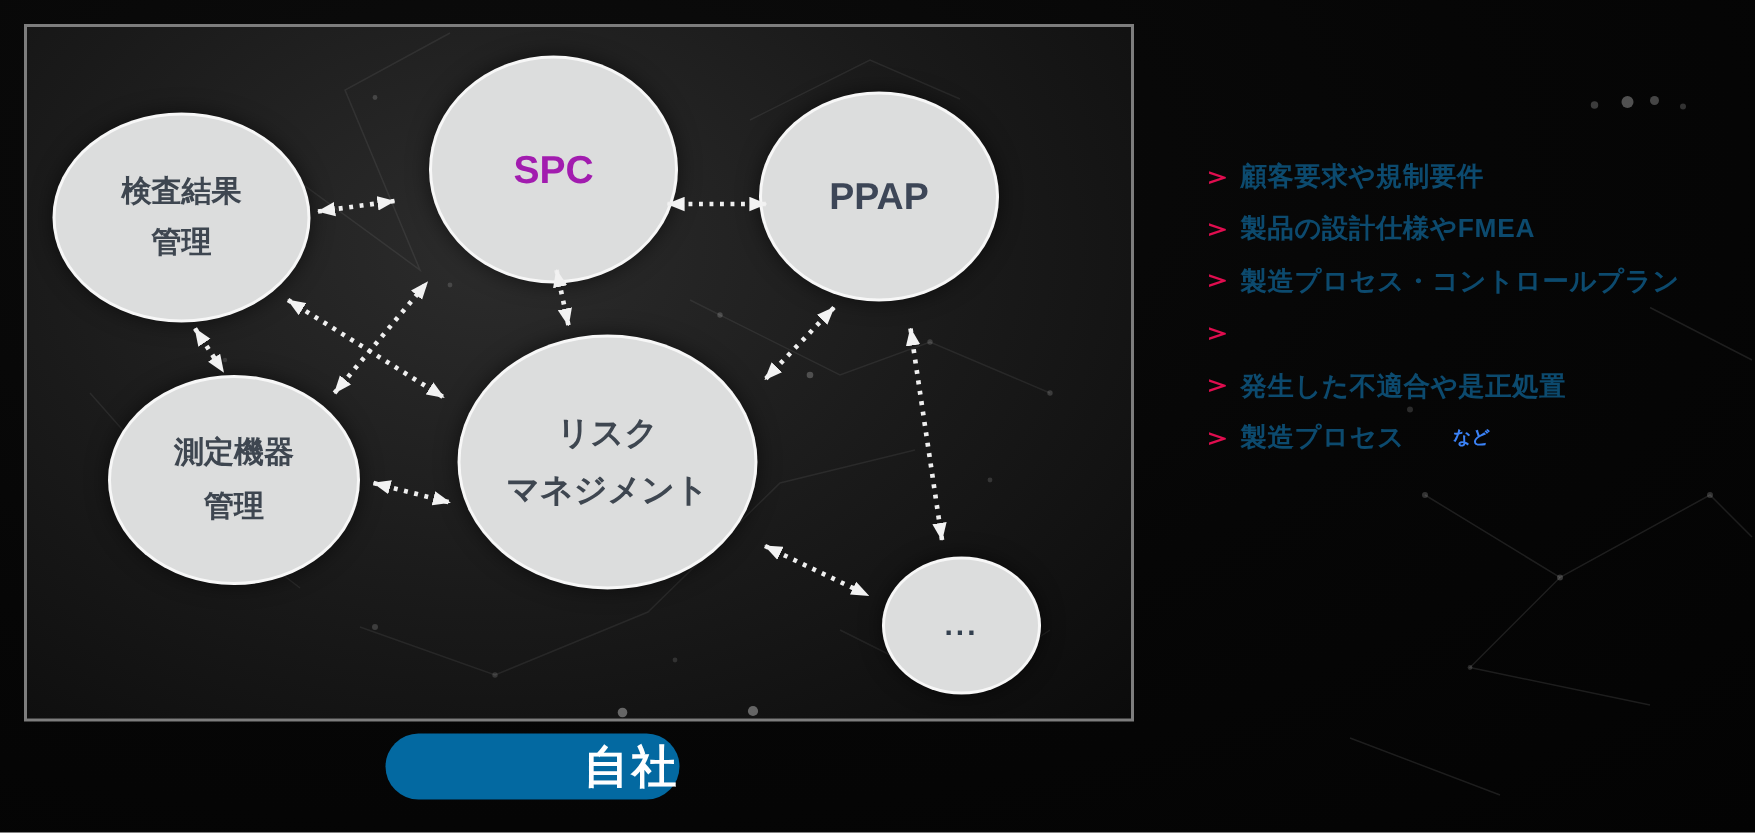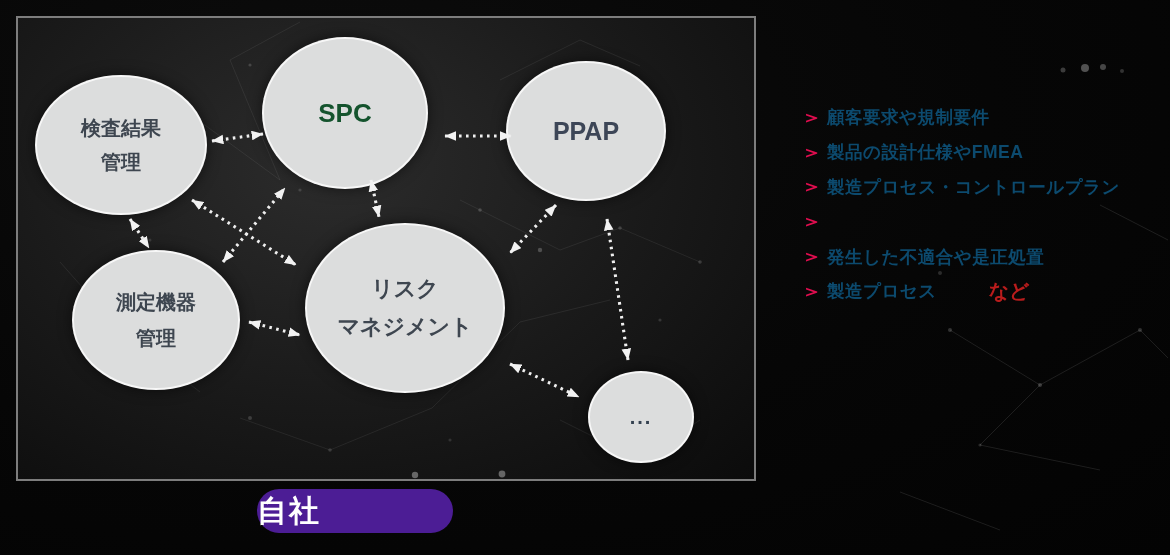--- a/index.html
+++ b/index.html
@@ -19,40 +19,40 @@
     position:absolute;border-radius:50%;
     background:#dcdddd;
     border:2px solid rgba(250,250,250,.9);
     box-sizing:border-box;
     display:flex;align-items:center;justify-content:center;text-align:center;
     color:#3e4650;font-weight:bold;
     box-shadow:0 0 14px rgba(0,0,0,.55);
   }
   .node span{white-space:pre-line;}
   .node-claim   {left:35px; top:75px;  width:172px;height:140px;font-size:20px;line-height:34px;}
-  .node-spc     {left:262px;top:37px;  width:166px;height:152px;font-size:26px;color:#14532d;}
+  .node-spc     {left:286px;top:37px;  width:166px;height:152px;font-size:26px;color:#a21caf;}
   .node-ppap    {left:506px;top:61px;  width:160px;height:140px;font-size:25px;color:#3d4657;}
   .node-risk    {left:305px;top:223px; width:200px;height:170px;font-size:22px;line-height:38px;}
   .node-measure {left:72px; top:250px; width:168px;height:140px;font-size:20px;line-height:36px;}
   .node-etc     {left:588px;top:371px; width:106px;height:92px; font-size:20px;letter-spacing:2px;color:#33404f;}
   .pill{
     position:absolute;left:257px;top:489px;width:196px;height:44px;border-radius:22px;
-    background:#4c1d95;display:flex;align-items:center;justify-content:flex-start;
+    background:#0369a1;display:flex;align-items:center;justify-content:flex-end;
   }
   .pill span{color:#ffffff;font-size:30px;font-weight:bold;letter-spacing:2px;}
   .panel{position:absolute;left:801px;top:100px;width:365px;}
   .panel .row{
     display:flex;align-items:center;height:34.8px;
   }
   .panel .chev{
     color:#e00d4f;font-size:17px;font-weight:bold;width:26px;flex:0 0 26px;
     transform:scaleX(1.25);transform-origin:left center;
   }
   .panel .txt{color:#0c4a6e;font-size:17.5px;font-weight:bold;letter-spacing:.5px;}
-  .panel .suffix{color:#b91c1c;font-size:20px;font-weight:bold;margin-left:52px;}
+  .panel .suffix{color:#3b82f6;font-size:12px;font-weight:bold;margin-left:32px;}
 </style>
 </head>
 <body>
 
 <div class="frame"></div>
 
 <svg class="scene" width="1170" height="555">
   <g stroke="#ffffff" stroke-opacity="0.07" stroke-width="1" fill="none">
     <path d="M40,170 L150,85 L280,180 L230,60 L300,22"></path>
     <path d="M460,200 L560,250 L620,228 L700,262"></path>

